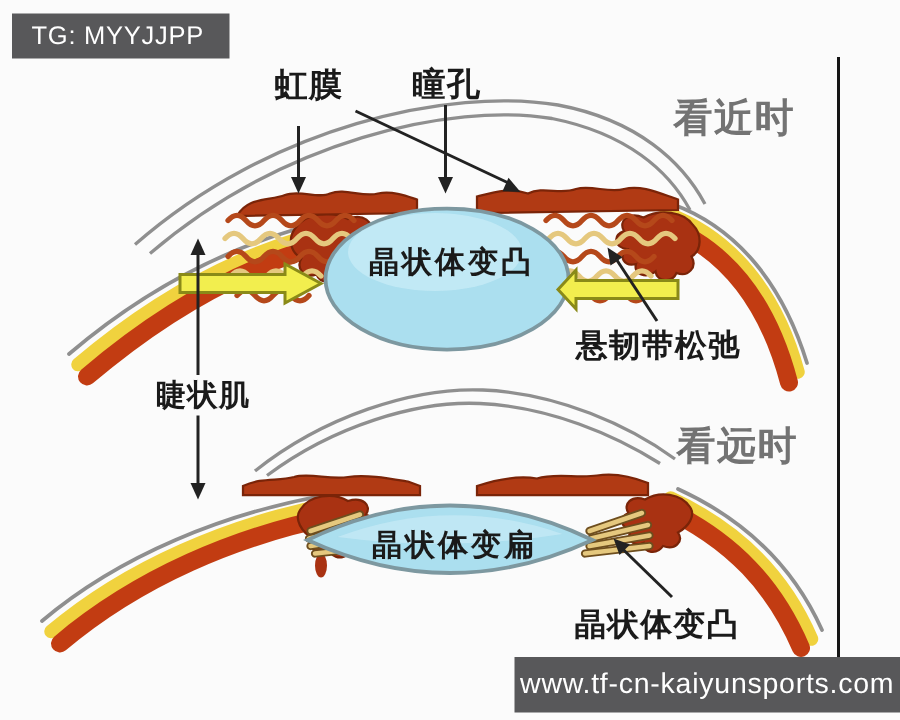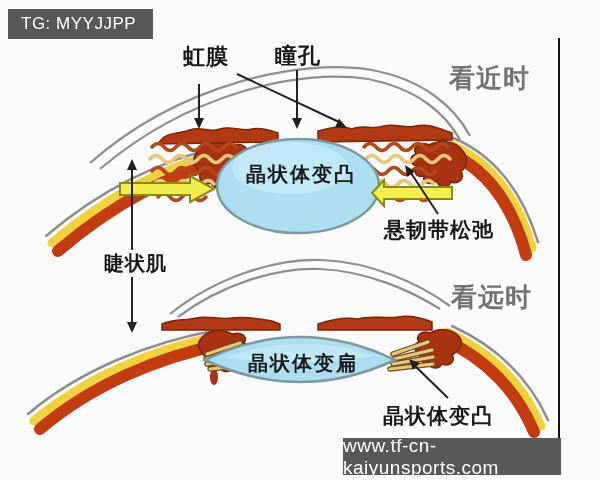--- a/index.html
+++ b/index.html
@@ -7,21 +7,21 @@
   #stage{position:relative;width:600px;height:480px;background:#fbfbfb;overflow:hidden;}
   #drawing{position:absolute;left:0;top:0;}
   .lbl{position:absolute;color:#1a1a1a;font-weight:bold;white-space:nowrap;letter-spacing:1px;}
   .lbl-sm{font-size:21px;}
   .lbl-md{font-size:22px;}
   .lbl-red{font-size:26px;color:#737373;}
   .lens-txt{font-size:20px;letter-spacing:2px;}
   .white-bg{background:#fbfbfb;padding:0 2px;}
   .badge{position:absolute;background:#58585a;color:#ffffff;display:flex;align-items:center;}
   #tg-badge{left:8px;top:9px;width:132px;height:30px;font-size:17px;padding-left:13px;letter-spacing:0.5px;}
-  #site-badge{left:343px;top:438px;width:218px;height:37px;font-size:19px;justify-content:center;letter-spacing:0.5px;}
+  #site-badge{left:343px;top:438px;width:257px;height:37px;font-size:19px;justify-content:center;letter-spacing:0.5px;}
 </style>
 </head>
 <body>
 
 <div id="stage">
 
   <svg id="drawing" width="600" height="480" viewBox="0 0 600 480">
 
     <g>
 

